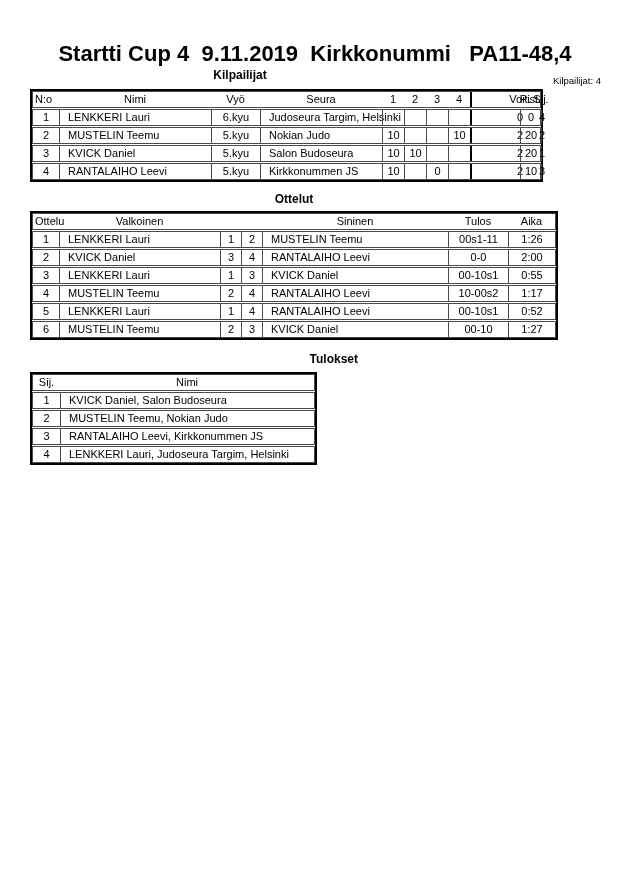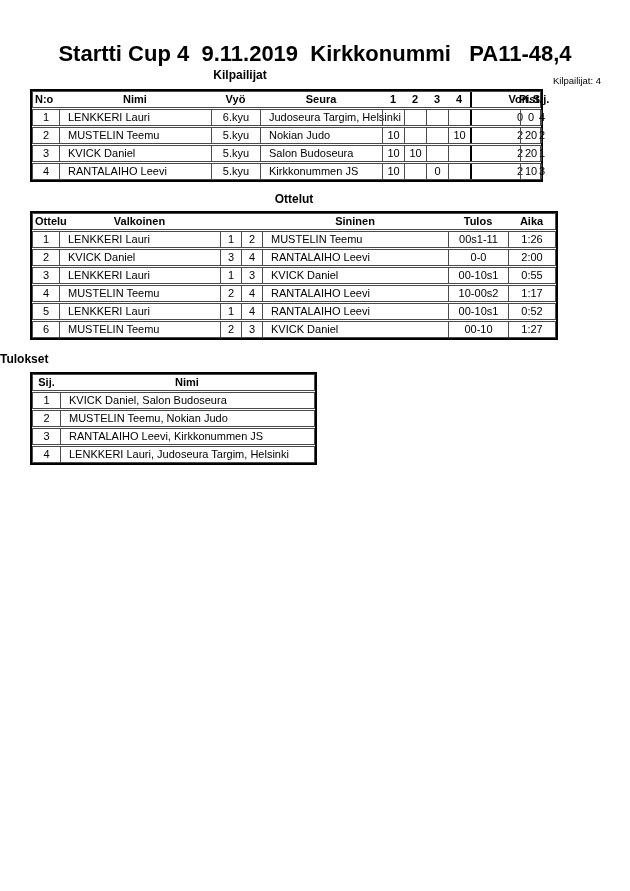--- a/index.html
+++ b/index.html
@@ -7,34 +7,34 @@
     position:relative; width:630px; height:656px; background:#ffffff;
     font-family:"Liberation Sans", sans-serif; color:#000000; overflow:hidden;
   }
   .doc-title {
     position:absolute; top:41px; left:0; width:630px; text-align:center;
     font-size:22px; font-weight:bold; white-space:pre;
   }
   .section-h { position:absolute; font-size:12px; font-weight:bold; }
   .h-kilpailijat { top:68px; left:5px; width:470px; text-align:center; }
   .h-ottelut    { top:192px; left:0; width:588px; text-align:center; }
-  .h-tulokset   { top:352px; left:0; width:346px; text-align:left; }
+  .h-tulokset   { top:352px; left:0; width:346px; text-align:right;padding-left:12px; }
   .count-label  { position:absolute; top:69px; right:29px; font-size:9.5px;margin-top:6px; }
 
   .tbl { position:absolute; border:2px solid #000000; background:#ffffff; box-sizing:border-box; }
   .t-kilpailijat { top:89px;  left:30px; width:513px; }
   .t-ottelut     { top:211px; left:30px; width:528px; }
   .t-tulokset    { top:372px; left:30px; width:287px; }
 
   .tr {
     display:flex; align-items:stretch; height:17px; box-sizing:border-box;
     border:1px solid #4a4a4a; margin-top:1px; background:#ffffff;
     font-size:11px; line-height:15px;
   }
-  .tr.hdr { margin-top:0; font-weight:bold; }
+  .tr.hdr { margin-top:0; font-weight:normal; }
   .c {
     flex:0 0 auto; box-sizing:border-box; border-left:1px solid #4a4a4a;
     display:flex; align-items:center; justify-content:center; overflow:visible;
   }
   .c:first-child { border-left:none; }
   .hdr .c { border-left:none; }
   .left  { justify-content:flex-start; padding-left:8px; }
   .hleft { justify-content:flex-start; padding-left:2px; }
   .grow  { flex:1 1 auto; min-width:0; }
   .ovf   { white-space:nowrap; }

